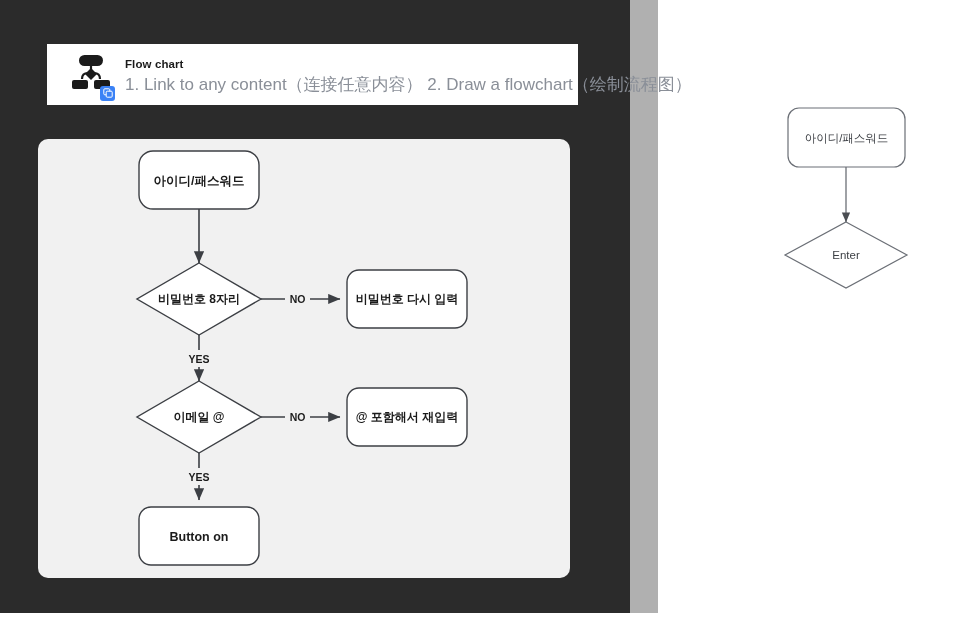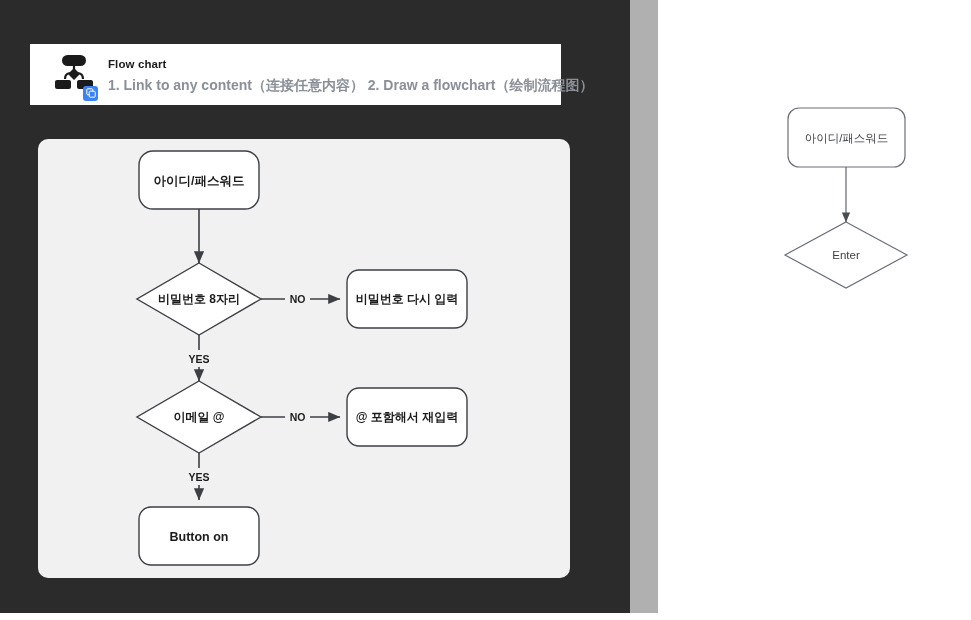--- a/index.html
+++ b/index.html
@@ -18,21 +18,21 @@
   .divider-strip{
     position:absolute;left:630px;top:0;width:28px;height:613px;
     background:#b0b0b0;
   }
   .right-pane{
     position:absolute;left:658px;top:0;width:313px;height:620px;
     background:#ffffff;
   }
   
   .header-card{
-    position:absolute;left:30px;top:44px;width:531px;height:61px;
+    position:absolute;left:47px;top:44px;width:531px;height:61px;
     background:#ffffff;
     display:flex;align-items:center;
     box-sizing:border-box;
     padding-left:18px;
   }
   .header-icon{
     position:relative;width:52px;height:44px;flex:0 0 52px;
     margin-right:8px;
   }
   .header-icon svg{display:block;}
@@ -42,23 +42,22 @@
     background:#3b82f6;
     display:flex;align-items:center;justify-content:center;
   }
   .icon-badge svg{display:block;}
   .header-text{display:flex;flex-direction:column;justify-content:center;}
   .header-title{
     font-size:11.5px;font-weight:bold;color:#1b1b1b;
     line-height:17px;letter-spacing:0.1px;
   }
   .header-sub{
-    font-size:14px;color:#8a8f98;line-height:18px;margin-top:3px;
+    font-size:17px;color:#8a8f98;line-height:18px;margin-top:3px;
     white-space:nowrap;
-    font-weight:bold;
   }
   
   .flow-canvas{
     position:absolute;left:38px;top:139px;width:532px;height:439px;
     background:#f1f1f1;border-radius:10px;
   }
   .flow-canvas svg{position:absolute;left:0;top:0;}
   
   .right-diagram{position:absolute;left:0;top:0;}
   

